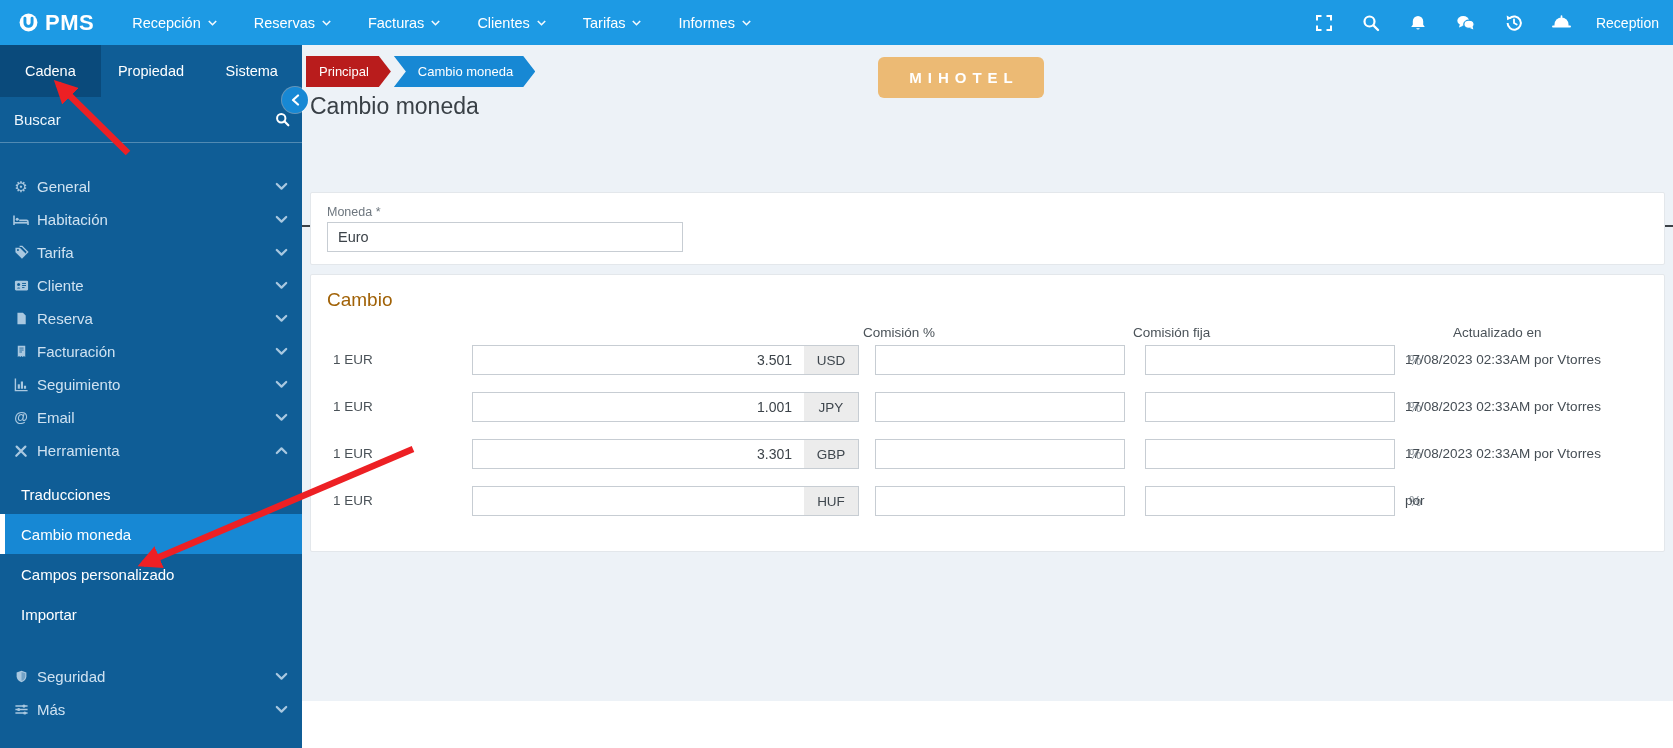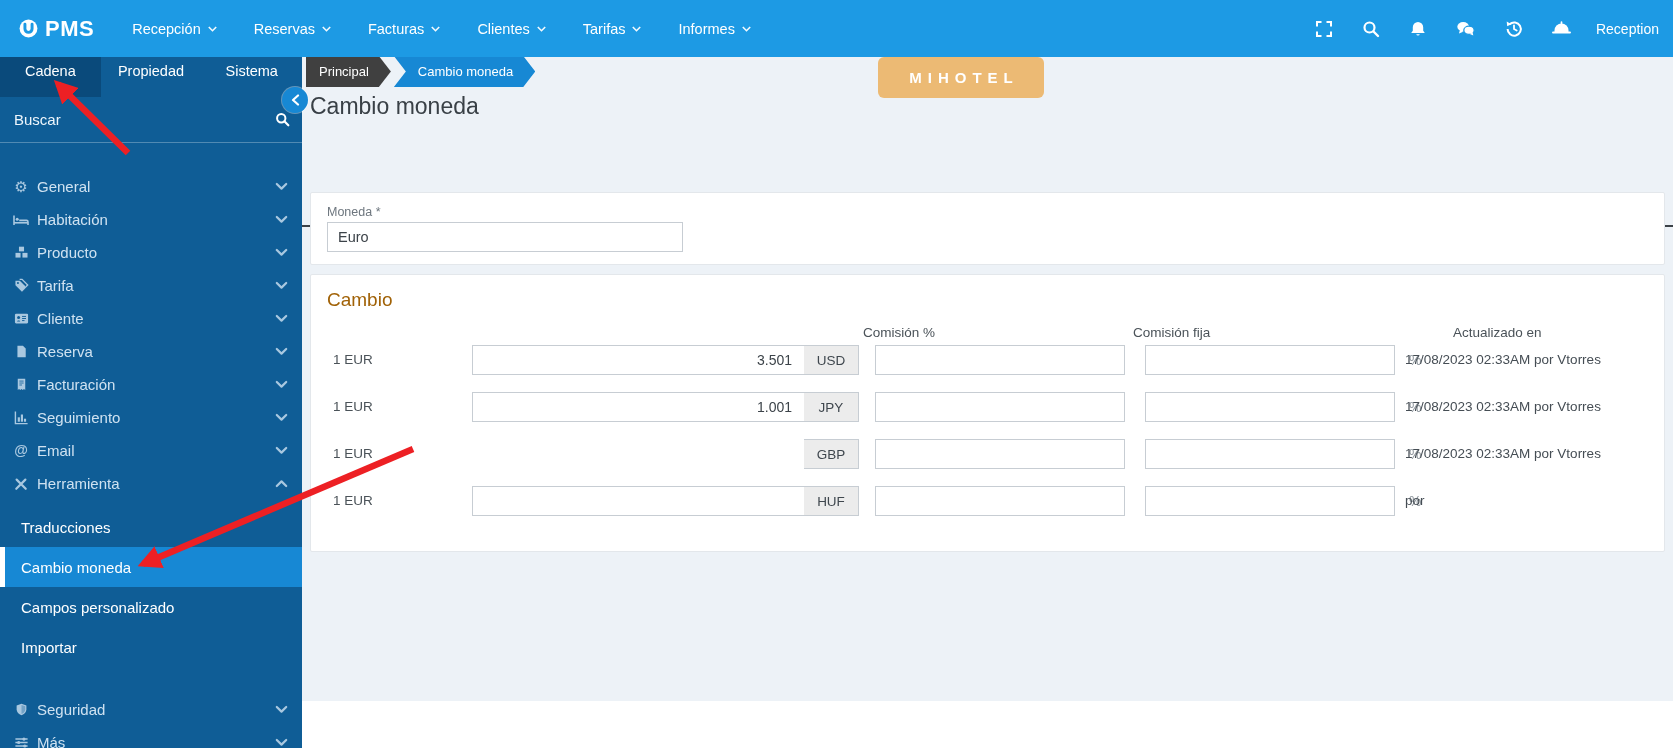--- a/index.html
+++ b/index.html
@@ -1,20 +1,20 @@
 <!DOCTYPE html>
 <html><head>
 <meta charset="utf-8">
 <style>
   html,body{margin:0;padding:0}
   body{width:1673px;height:748px;position:relative;overflow:hidden;background:#fff;
        font-family:"Liberation Sans",sans-serif;-webkit-font-smoothing:antialiased}
 
   
-  .topbar{position:absolute;left:0;top:0;width:1673px;height:57px;background:#1d9ae4;
+  .topbar{position:absolute;left:0;top:0;width:1673px;height:45px;background:#1d9ae4;
           display:flex;color:#fff;z-index:3}
   .brand{display:flex;align-items:center;gap:6px;padding-left:18px;font-weight:bold;
          font-size:22px;letter-spacing:.5px;cursor:pointer}
   .topnav{display:flex;margin-left:38px;gap:37px;font-size:14.5px}
   .tn{display:flex;align-items:center;gap:7px;cursor:pointer;white-space:nowrap}
   .tn .caret{display:flex;opacity:.95}
   .topicons{margin-left:auto;display:flex;align-items:center;gap:29px;padding-right:14px}
   .ticon{display:flex;cursor:pointer}
   .reception{display:flex;align-items:center;gap:25px;font-size:14px;cursor:pointer}
 
@@ -41,21 +41,21 @@
   .mt8{margin-top:24px}
 
   
   .collapse-btn{position:absolute;left:282px;top:87px;width:26px;height:26px;border-radius:50%;
                 background:#1788d4;border:0;color:#fff;display:flex;align-items:center;
                 justify-content:center;z-index:6;cursor:pointer;box-shadow:0 0 0 1px rgba(255,255,255,.35)}
 
   
   .content{position:absolute;left:302px;top:45px;width:1371px;height:656px;background:#edf2f7;z-index:1}
   .crumbs{position:absolute;left:4px;top:11px;display:flex}
-  .crumb{height:31px;line-height:31px;color:#fff;font-size:13px;background:#404040;
+  .crumb{height:31px;line-height:31px;color:#fff;font-size:13px;background:#b91c1c;
          padding:0 22px 0 13px;cursor:pointer;
          clip-path:polygon(0 0,calc(100% - 12px) 0,100% 50%,calc(100% - 12px) 100%,0 100%)}
   .crumb + .crumb{margin-left:3px;padding-left:24px;
          clip-path:polygon(0 0,calc(100% - 12px) 0,100% 50%,calc(100% - 12px) 100%,0 100%,12px 50%)}
   .crumb.last{background:#1788d4}
   .badge{position:absolute;left:576px;top:12px;width:166px;height:41px;background:#ecba74;
          border-radius:6px;color:#fff;font-weight:bold;font-size:15px;letter-spacing:6px;
          display:flex;align-items:center;justify-content:center;padding-left:6px;box-sizing:border-box}
   .ptitle{position:absolute;left:8px;top:48px;font-size:23px;color:#394046}
   .tabs{position:absolute;left:0;right:0;top:145px;padding-left:10px;display:flex;gap:33px;
@@ -240,35 +240,20 @@
       <span class="mlabel">Habitación</span>
       <span class="mchev">
           <svg class="icon" width="13" height="9" viewBox="0 0 13 9">
             <path d="M1.8 2l4.7 4.6L11.2 2" fill="none" stroke="currentColor" stroke-width="2.2" stroke-linecap="round" stroke-linejoin="round"></path>
           </svg>
         </span>
     </div>
     <div class="mitem">
       <span class="micon">
           <svg class="icon" width="15" height="15" viewBox="0 0 16 16">
-            <rect x="5.3" y="1.8" width="5.4" height="5" fill="currentColor"></rect>
-            <rect x="1.6" y="8.4" width="5.4" height="5" fill="currentColor"></rect>
-            <rect x="9" y="8.4" width="5.4" height="5" fill="currentColor"></rect>
-          </svg>
-        </span>
-      <span class="mlabel">Producto</span>
-      <span class="mchev">
-          <svg class="icon" width="13" height="9" viewBox="0 0 13 9">
-            <path d="M1.8 2l4.7 4.6L11.2 2" fill="none" stroke="currentColor" stroke-width="2.2" stroke-linecap="round" stroke-linejoin="round"></path>
-          </svg>
-        </span>
-    </div>
-    <div class="mitem">
-      <span class="micon">
-          <svg class="icon" width="15" height="15" viewBox="0 0 16 16">
             <path d="M6 1.5h2.6l6 6-1.9 1.9" stroke="currentColor" stroke-width="1.4" fill="none"></path>
             <path d="M1.5 3v4.6l7 7 4.7-4.7-7-7z" fill="currentColor"></path>
             <circle cx="4.2" cy="5.4" r="1.1" fill="#0f5d96"></circle>
           </svg>
         </span>
       <span class="mlabel">Tarifa</span>
       <span class="mchev">
           <svg class="icon" width="13" height="9" viewBox="0 0 13 9">
             <path d="M1.8 2l4.7 4.6L11.2 2" fill="none" stroke="currentColor" stroke-width="2.2" stroke-linecap="round" stroke-linejoin="round"></path>
           </svg>
@@ -453,20 +438,21 @@
       <span class="addon">JPY</span>
       <input class="cell-inp pct-inp" type="text" value="" style="">
       <span class="suffix sfx-pct">%</span>
       <input class="cell-inp fija-inp" type="text" value="" style="">
       <span class="suffix sfx-fija">€</span>
       <span class="xupd">17/08/2023 02:33AM por Vtorres</span>
     </div>
 
     <div class="xrow r2">
       <span class="xbase">1 EUR</span>
+      <input class="cell-inp rate-inp" type="text" value="3.301" style="">
       <span class="addon">GBP</span>
       <input class="cell-inp pct-inp" type="text" value="" style="">
       <span class="suffix sfx-pct">%</span>
       <input class="cell-inp fija-inp" type="text" value="" style="">
       <span class="suffix sfx-fija">€</span>
       <span class="xupd">17/08/2023 02:33AM por Vtorres</span>
     </div>
 
     <div class="xrow r3">
       <span class="xbase">1 EUR</span>

